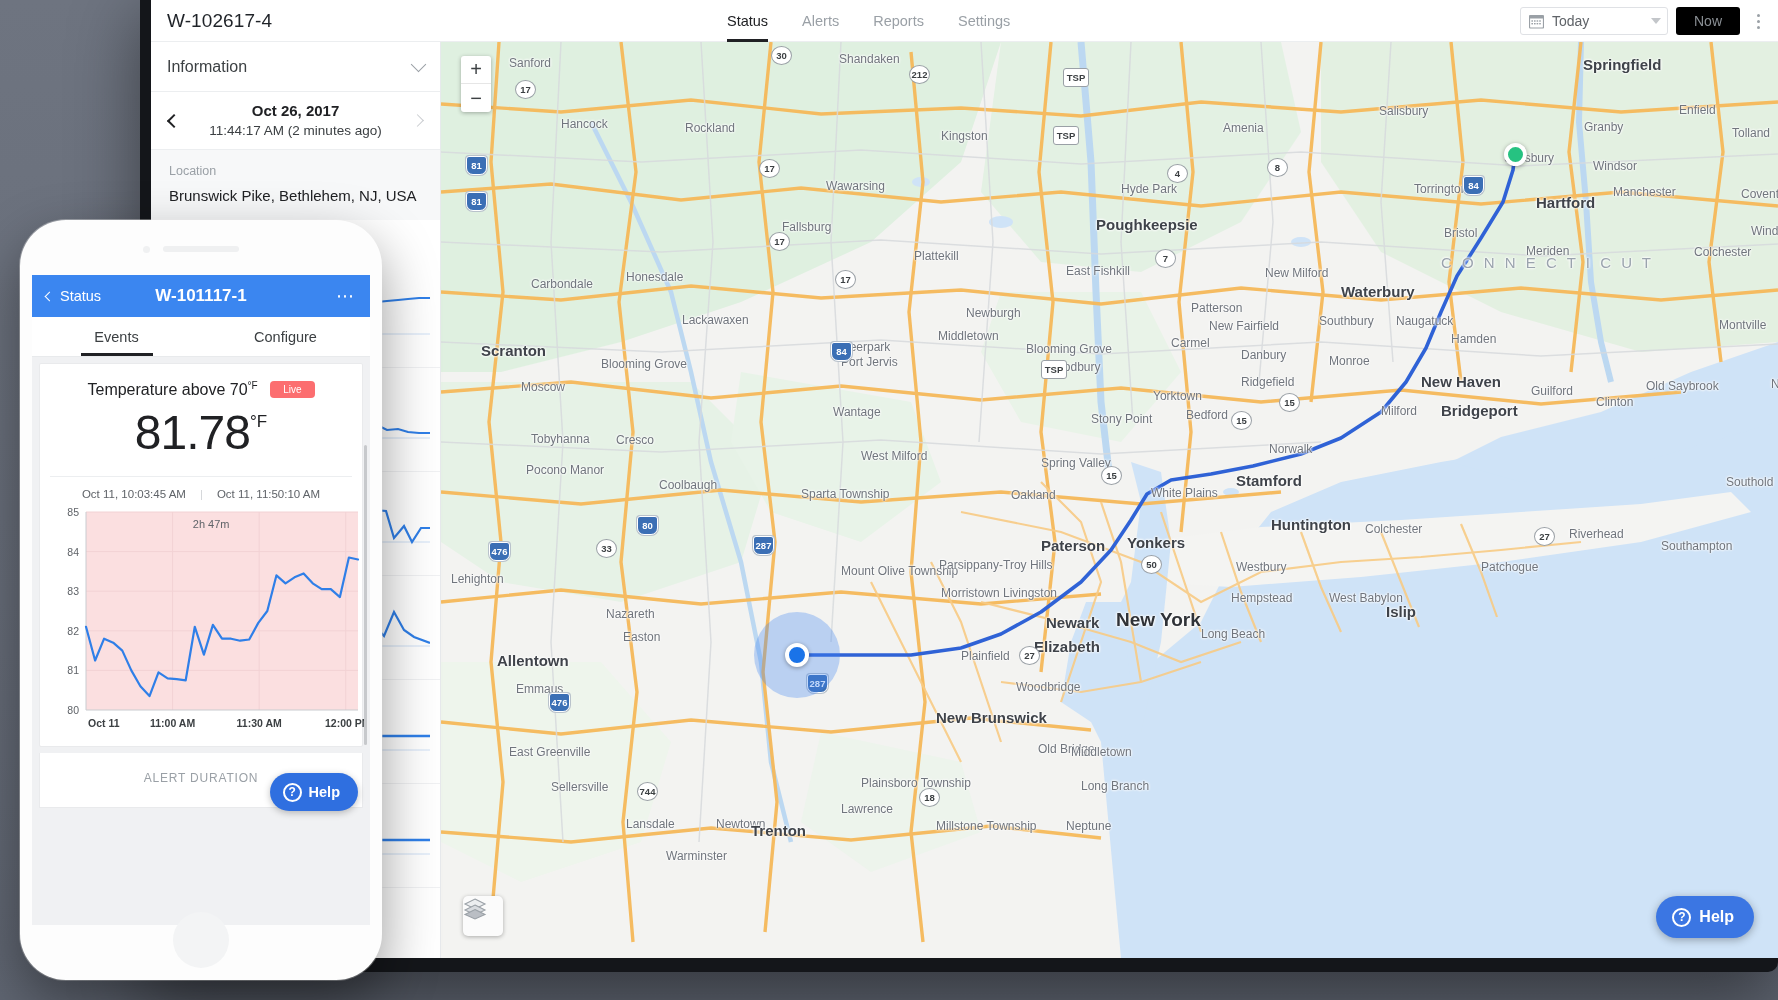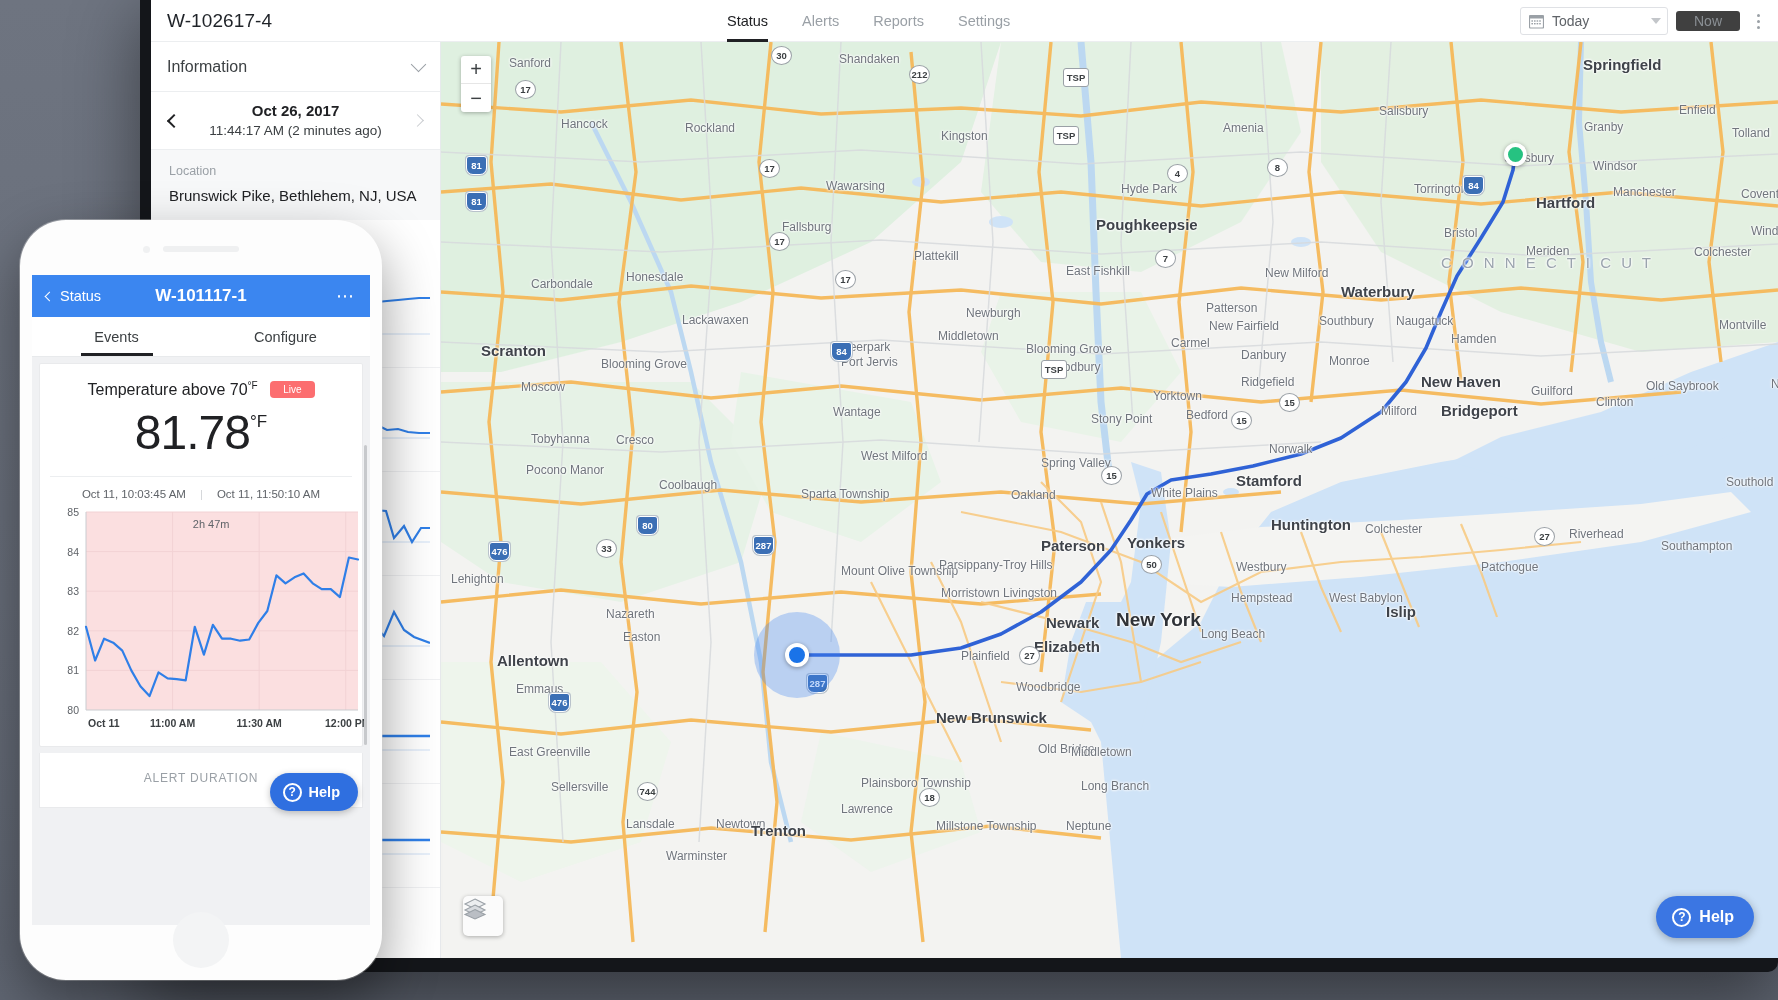--- a/index.html
+++ b/index.html
@@ -54,22 +54,22 @@
     display: flex; align-items: center; gap: 8px;
     border: 1px solid #dfe1e5; border-radius: 3px; height: 28px;
     padding: 0 6px 0 8px; background: #fff; min-width: 148px;
     cursor: pointer;
   }
   .date-select .lbl { font-size: 14px; color: #5f6368; flex: 1; }
   .cal-icon { width: 15px; height: 15px; position: relative; display:inline-block; }
   .caret { width: 0; height: 0; border-left: 5px solid transparent;
            border-right: 5px solid transparent; border-top: 6px solid #c3c6ca; }
   .now-btn {
-    margin-left: 8px; height: 20px; padding: 0 18px;
-    background: #404040; border: none; border-radius: 3px;
+    margin-left: 8px; height: 28px; padding: 0 18px;
+    background: #000000; border: none; border-radius: 3px;
     font-size: 14px; color: #8a8f94; cursor: pointer;
     font-family: "Liberation Sans", sans-serif;
   }
   .kebab { width: 24px; height: 28px; display: flex; flex-direction: column;
            align-items: center; justify-content: center; gap: 3px; margin-left: 6px;
            cursor: pointer; }
   .kebab i { width: 3px; height: 3px; border-radius: 50%; background: #9aa0a6; display:block;}
 
   
   .side-panel {
@@ -461,21 +461,21 @@
             <div class="map-label sm" style="left: 90px; top: 235px;">Carbondale</div>
             <div class="map-label sm" style="left: 185px; top: 228px;">Honesdale</div>
             <div class="map-label sm" style="left: 473px; top: 207px;">Plattekill</div>
             <div class="map-label sm" style="left: 1085px; top: 202px;">Meriden</div>
             <div class="map-label sm" style="left: 1253px; top: 203px;">Colchester</div>
             <div class="map-label sm" style="left: 625px; top: 222px;">East Fishkill</div>
             <div class="map-label sm" style="left: 824px; top: 224px;">New Milford</div>
             <div class="map-label state" style="left: 1000px; top: 212px;">C O N N E C T I C U T</div>
             <div class="map-label sm" style="left: 241px; top: 271px;">Lackawaxen</div>
             <div class="map-label sm" style="left: 525px; top: 264px;">Newburgh</div>
-            <div class="map-label sm" style="left: 750px; top: 259px; margin-left: 15px;">Patterson</div>
+            <div class="map-label sm" style="left: 750px; top: 259px;">Patterson</div>
             <div class="map-label mid" style="left: 900px; top: 241px;">Waterbury</div>
             <div class="map-label sm" style="left: 878px; top: 272px;">Southbury</div>
             <div class="map-label sm" style="left: 955px; top: 272px;">Naugatuck</div>
             <div class="map-label mid" style="left: 40px; top: 300px;">Scranton</div>
             <div class="map-label sm" style="left: 400px; top: 298px;">Deerpark</div>
             <div class="map-label sm" style="left: 497px; top: 287px;">Middletown</div>
             <div class="map-label sm" style="left: 585px; top: 300px;">Blooming Grove</div>
             <div class="map-label sm" style="left: 768px; top: 277px;">New Fairfield</div>
             <div class="map-label sm" style="left: 1010px; top: 290px;">Hamden</div>
             <div class="map-label sm" style="left: 1278px; top: 276px;">Montville</div>

